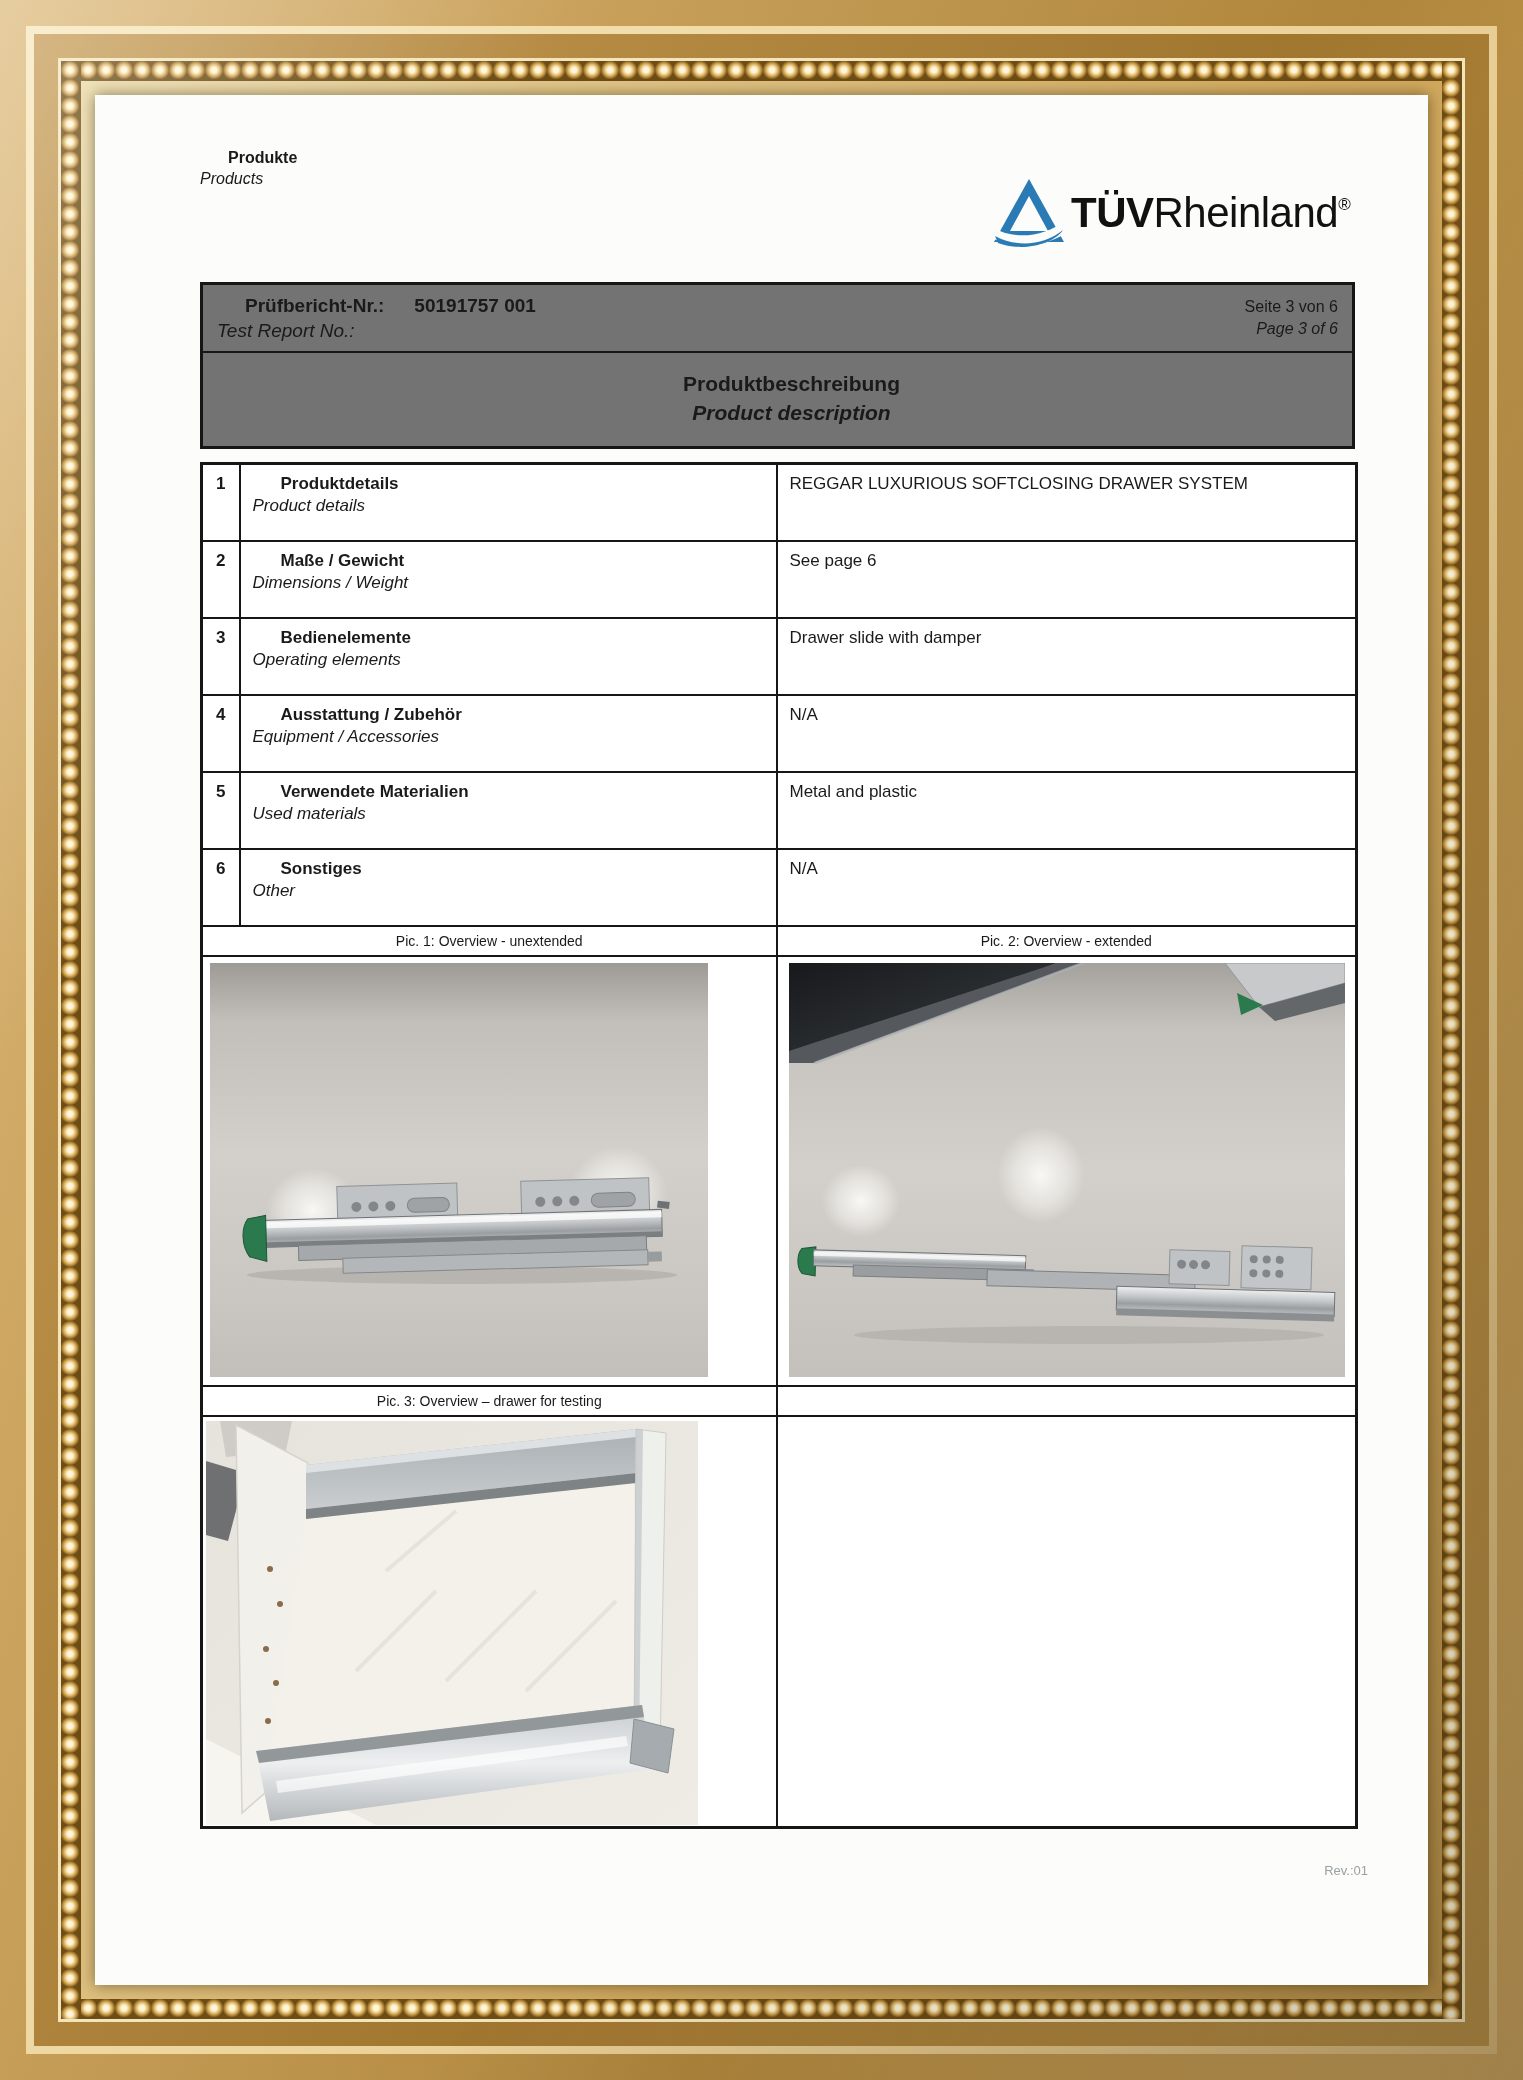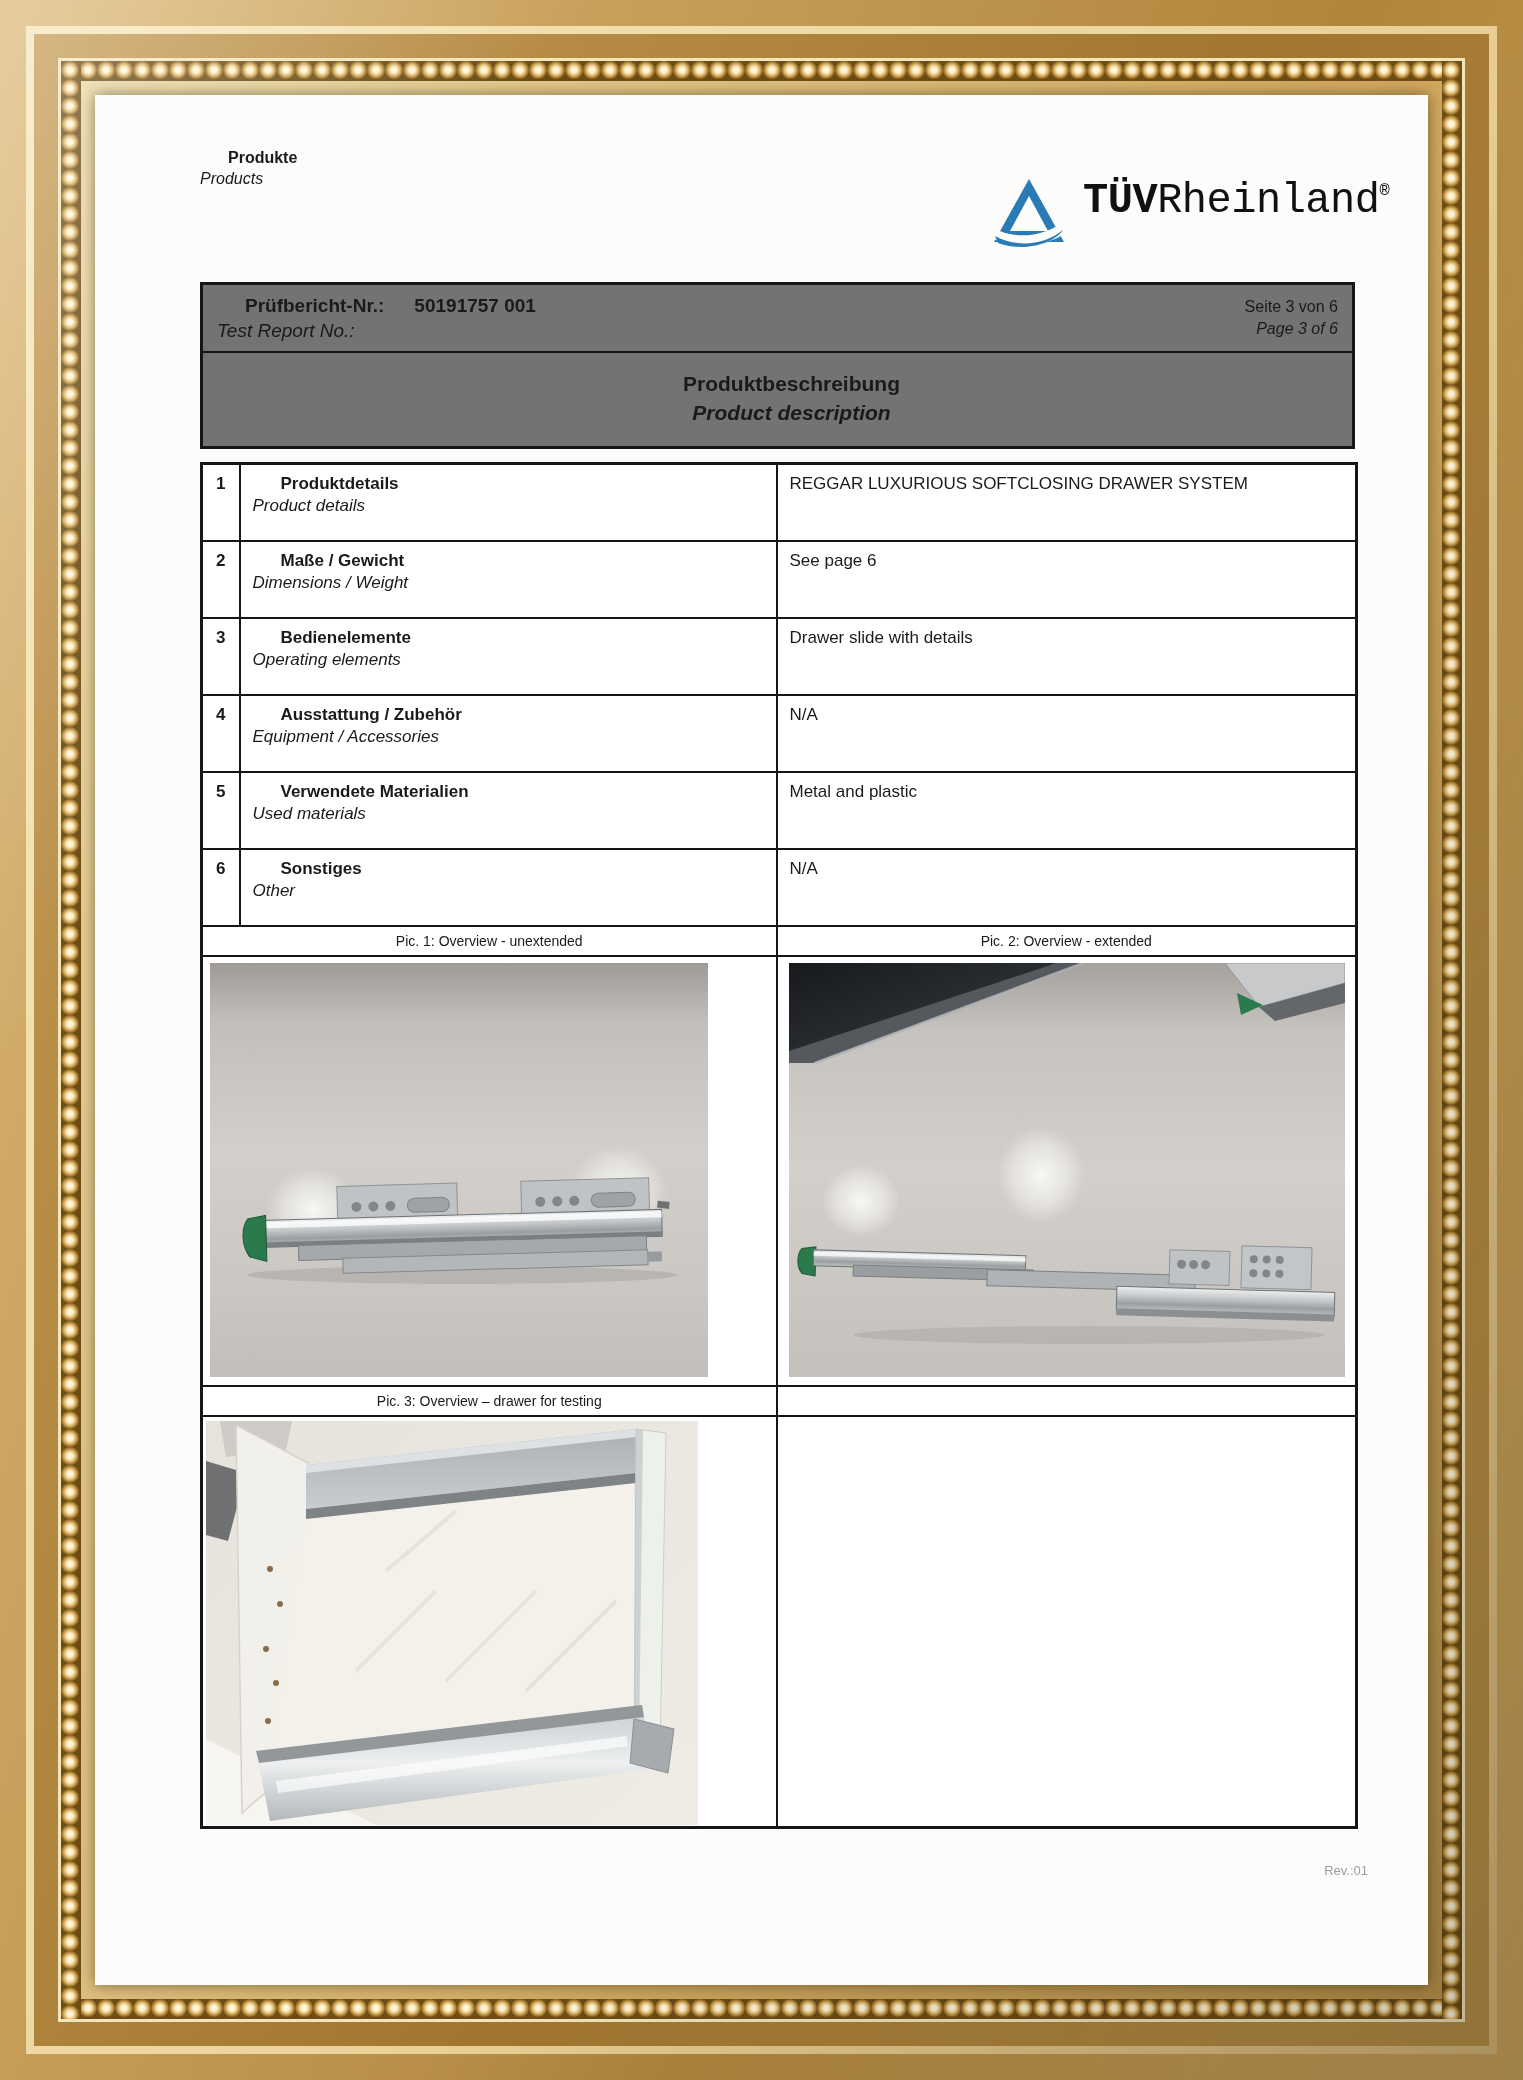--- a/index.html
+++ b/index.html
@@ -28,21 +28,21 @@
         background:linear-gradient(118deg,rgba(255,255,255,.30),rgba(255,255,255,0) 22%,rgba(0,0,0,0) 58%,rgba(0,0,0,.22));}
 
   
   .paper{position:absolute;inset:95px;background:#fcfcfb;box-shadow:0 0 14px rgba(50,35,5,.55);}
 
   .bold{font-weight:700;margin-left:28px;}
   .italic{font-style:italic;}
 
   .products{position:absolute;left:105px;top:53px;font-size:16px;line-height:1.3;}
 
-  .logo{position:absolute;left:896px;top:82px;display:flex;gap:16px;font-family:Liberation Mono, monospace;}
+  .logo{position:absolute;left:896px;top:82px;display:flex;align-items:center;gap:4px;}
   .logo-text{font-size:42px;letter-spacing:-.5px;white-space:nowrap;color:#111;}
   .logo-text .tuv{font-weight:700;}
   .logo-text .reg{font-size:17px;position:relative;top:-17px;font-weight:400;}
 
   .headbox{position:absolute;left:105px;top:187px;width:1155px;border:3px solid #161616;box-sizing:border-box;background:#737373;}
   .hb-row1{display:flex;justify-content:space-between;align-items:flex-start;
            padding:9px 14px 8px 14px;border-bottom:2px solid #161616;min-height:67px;box-sizing:border-box;
            font-size:19px;line-height:1.3;}
   .hb-left .val{margin-left:30px;}
   .hb-right{text-align:right;font-size:16px;line-height:1.35;padding-top:2px;}
@@ -140,21 +140,21 @@
               <div class="italic">Dimensions / Weight</div>
             </td>
           <td class="valc">See page 6</td>
         </tr>
         <tr class="r">
           <td class="numc">3</td>
           <td class="labelc">
               <div class="bold">Bedienelemente</div>
               <div class="italic">Operating elements</div>
             </td>
-          <td class="valc">Drawer slide with details</td>
+          <td class="valc">Drawer slide with damper</td>
         </tr>
         <tr class="r">
           <td class="numc">4</td>
           <td class="labelc">
               <div class="bold">Ausstattung / Zubehör</div>
               <div class="italic">Equipment / Accessories</div>
             </td>
           <td class="valc">N/A</td>
         </tr>
         <tr class="r">

